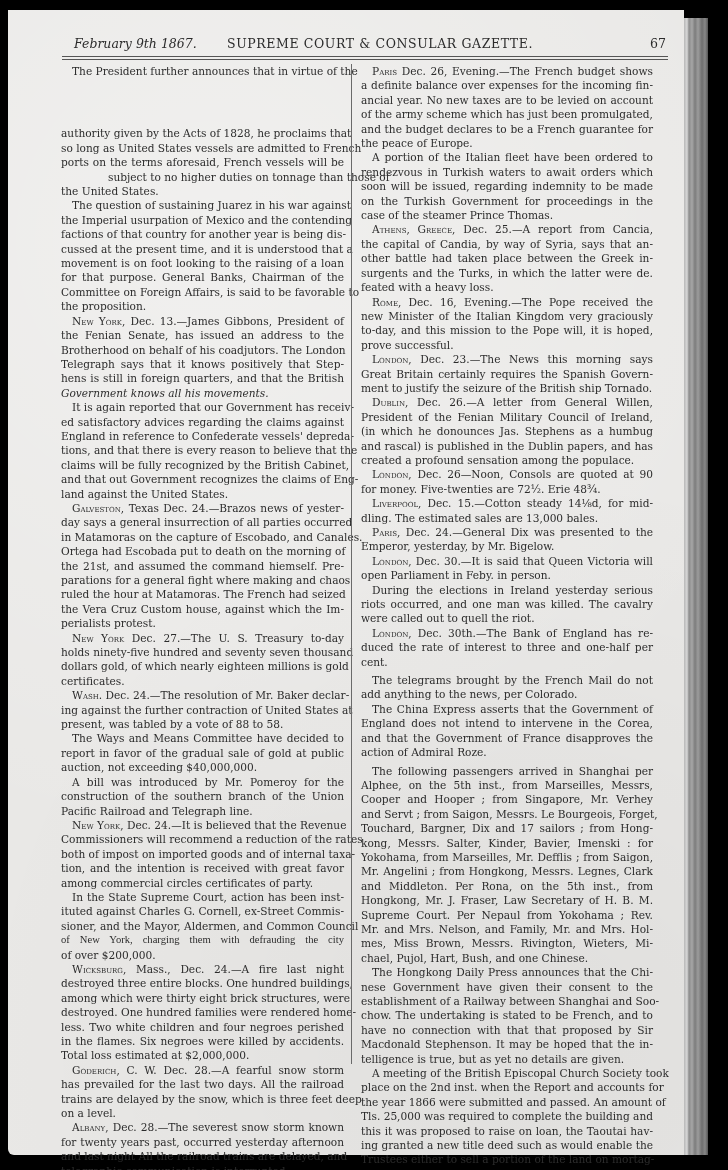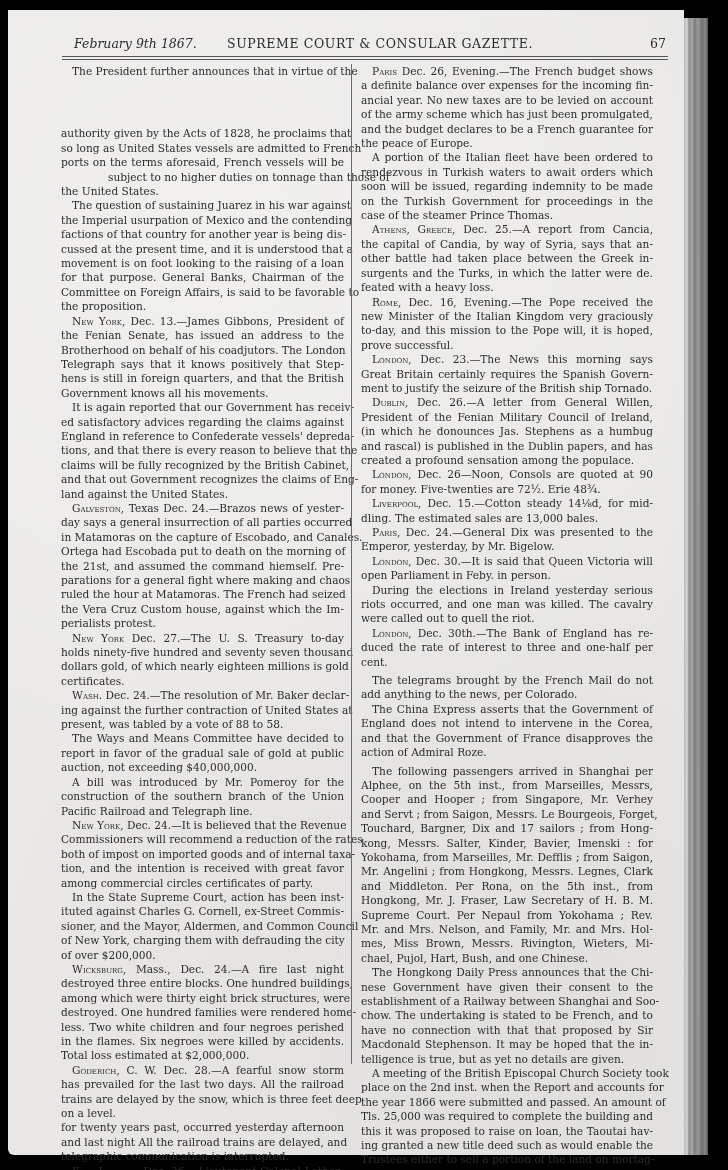--- a/index.html
+++ b/index.html
@@ -59,21 +59,21 @@
       <span class="line" style="text-indent: 0px;">for that purpose. General Banks, Chairman of the</span>
       <span class="line" style="text-indent: 0px;">Committee on Foreign Affairs, is said to be favorable to</span>
       <span class="line last" style="text-indent: 0px;">the proposition.</span>
     </div>
     <div class="p">
       <span class="line"><span class="sc">New York,</span> Dec. 13.—James Gibbons, President of</span>
       <span class="line" style="text-indent: 0px;">the Fenian Senate, has issued an address to the</span>
       <span class="line" style="text-indent: 0px;">Brotherhood on behalf of his coadjutors. The London</span>
       <span class="line" style="text-indent: 0px;">Telegraph says that it knows positively that Step-</span>
       <span class="line" style="text-indent: 0px;">hens is still in foreign quarters, and that the British</span>
-      <span class="line last" style="text-indent: 0px;">Government knows all his movements.</span>
+      <span class="line last" style="text-indent: 0px; font-style: italic;">Government knows all his movements.</span>
     </div>
     <div class="p">
       <span class="line">It is again reported that our Government has receiv-</span>
       <span class="line" style="text-indent: 0px;">ed satisfactory advices regarding the claims against</span>
       <span class="line" style="text-indent: 0px;">England in reference to Confederate vessels' depreda-</span>
       <span class="line" style="text-indent: 0px;">tions, and that there is every reason to believe that the</span>
       <span class="line" style="text-indent: 0px;">claims will be fully recognized by the British Cabinet,</span>
       <span class="line" style="text-indent: 0px;">and that out Government recognizes the claims of Eng-</span>
       <span class="line last" style="text-indent: 0px;">land against the United States.</span>
     </div>
@@ -113,39 +113,40 @@
       <span class="line"><span class="sc">New York,</span> Dec. 24.—It is believed that the Revenue</span>
       <span class="line" style="text-indent: 0px;">Commissioners will recommend a reduction of the rates</span>
       <span class="line" style="text-indent: 0px;">both of impost on imported goods and of internal taxa-</span>
       <span class="line" style="text-indent: 0px;">tion, and the intention is received with great favor</span>
       <span class="line last" style="text-indent: 0px;">among commercial circles certificates of party.</span>
     </div>
     <div class="p">
       <span class="line">In the State Supreme Court, action has been inst-</span>
       <span class="line" style="text-indent: 0px;">ituted against Charles G. Cornell, ex-Street Commis-</span>
       <span class="line" style="text-indent: 0px;">sioner, and the Mayor, Aldermen, and Common Council</span>
-      <span class="line" style="text-indent: 0px;">of New York, charging them with defrauding the city</span>
+      <span class="line" style="text-indent: 0px; font-family: Liberation Serif, serif;">of New York, charging them with defrauding the city</span>
       <span class="line last" style="text-indent: 0px;">of over $200,000.</span>
     </div>
     <div class="p">
       <span class="line"><span class="sc">Wicksburg,</span> Mass., Dec. 24.—A fire last night</span>
       <span class="line" style="text-indent: 0px;">destroyed three entire blocks. One hundred buildings,</span>
       <span class="line" style="text-indent: 0px;">among which were thirty eight brick structures, were</span>
       <span class="line" style="text-indent: 0px;">destroyed. One hundred families were rendered home-</span>
       <span class="line" style="text-indent: 0px;">less. Two white children and four negroes perished</span>
       <span class="line" style="text-indent: 0px;">in the flames. Six negroes were killed by accidents.</span>
       <span class="line last" style="text-indent: 0px;">Total loss estimated at $2,000,000.</span>
     </div>
     <div class="p">
       <span class="line"><span class="sc">Goderich,</span> C. W. Dec. 28.—A fearful snow storm</span>
       <span class="line" style="text-indent: 0px;">has prevailed for the last two days. All the railroad</span>
       <span class="line" style="text-indent: 0px;">trains are delayed by the snow, which is three feet deep</span>
       <span class="line last" style="text-indent: 0px;">on a level.</span>
     </div>
     <div class="p">
+      <span class="line"><span class="sc">Albany,</span> Dec. 28.—The severest snow storm known</span>
       <span class="line" style="text-indent: 0px;">for twenty years past, occurred yesterday afternoon</span>
       <span class="line" style="text-indent: 0px;">and last night All the railroad trains are delayed, and</span>
       <span class="line last" style="text-indent: 0px;">telegraphic communication is interrupted.</span>
     </div>
     <div class="p">
       <span class="line"><span class="sc">Fort Laramie,</span> Dec. 26.—Lieutenant-Colonel Lether-</span>
       <span class="line" style="text-indent: 0px;">man, Captain Brown and Lieutenant Grammond of the</span>
       <span class="line" style="text-indent: 0px;">Eighteenth Infantry, with ninety enlisted men of the</span>
     </div>
   </div>

